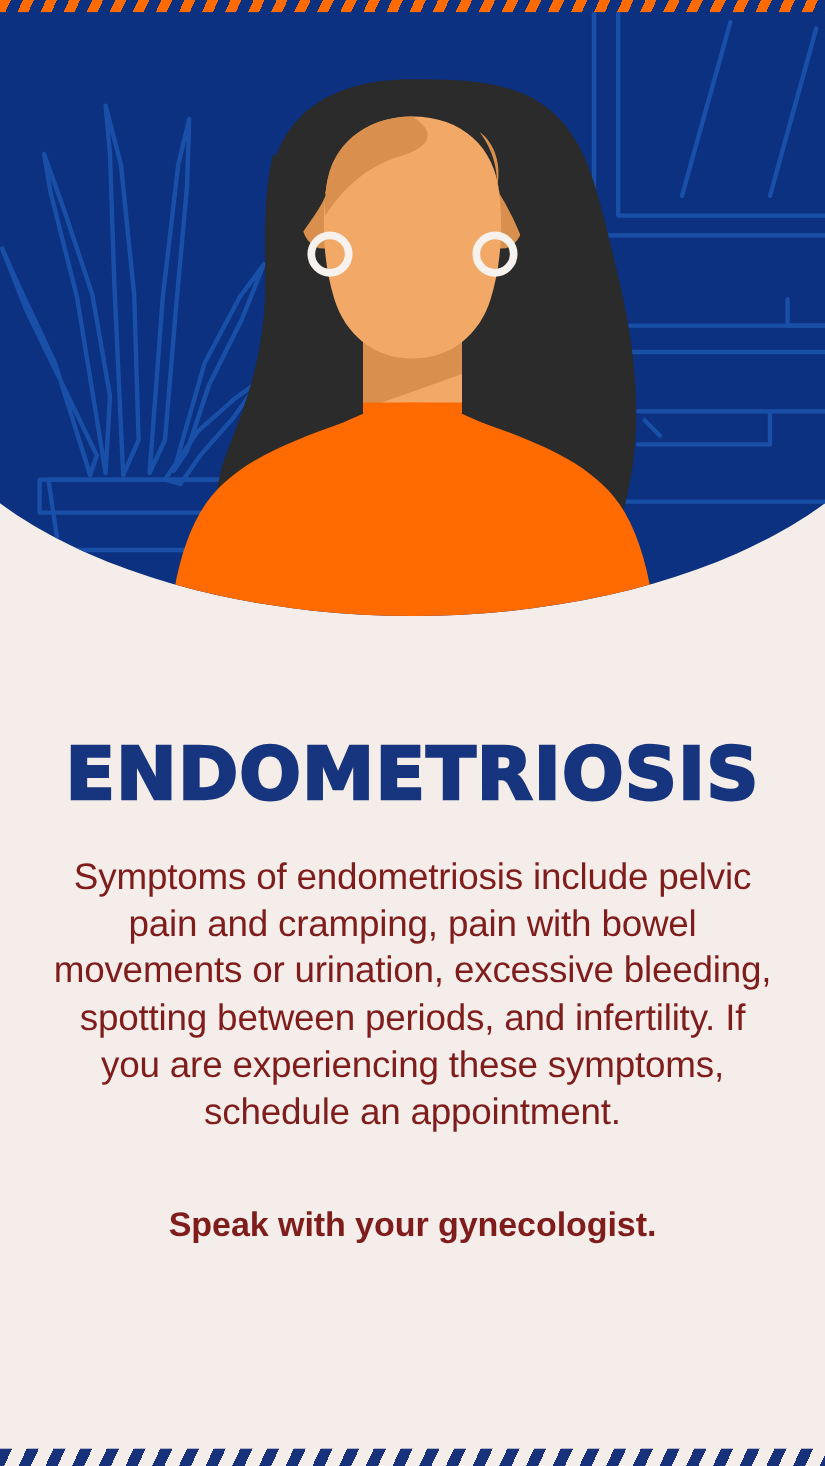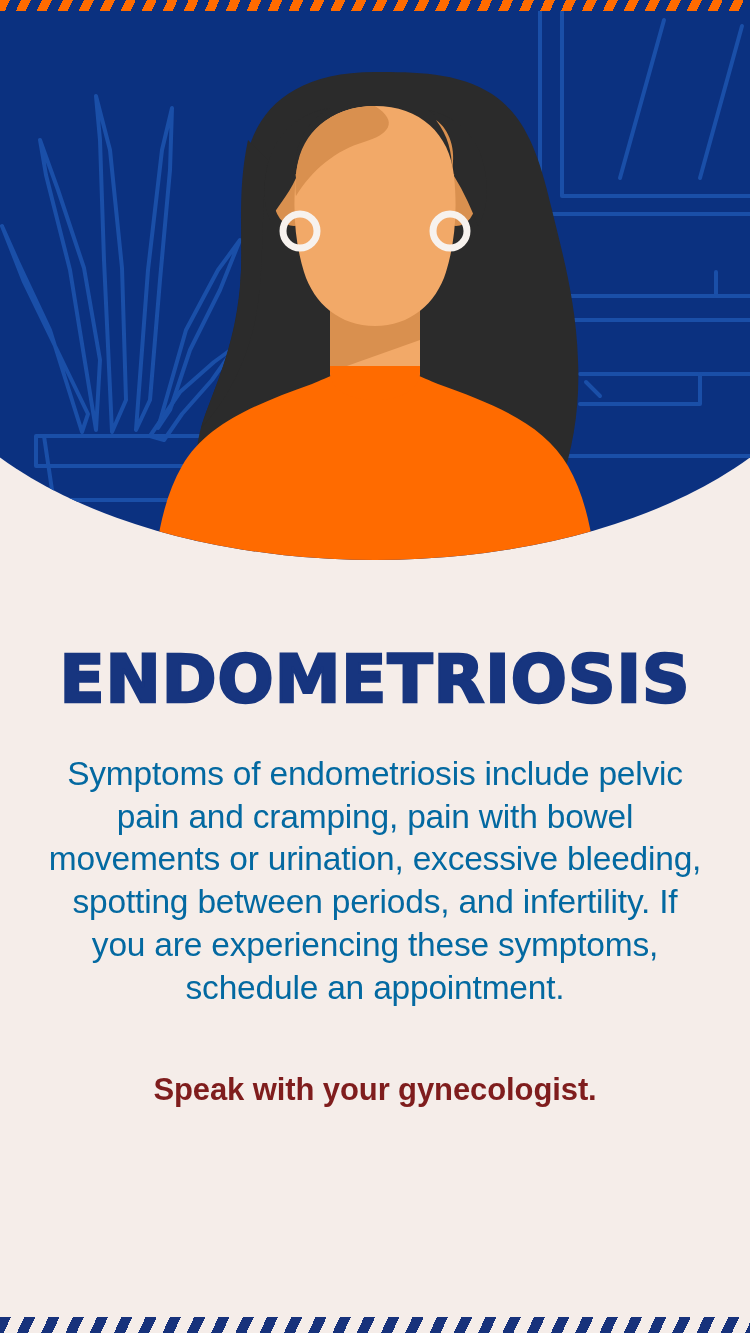--- a/index.html
+++ b/index.html
@@ -87,40 +87,40 @@
   
   .char {
     position: absolute;
     left: 0; top: 0;
     width: 750px; height: 560px;
   }
 
   
   .content {
     position: absolute;
-    top: 560px;
+    top: 584px;
     left: 0;
     width: 750px;
     z-index: 5;
     text-align: center;
   }
   .title {
     margin: 88px 30px 0 30px;
     color: #17357F;
     font-family: "DejaVu Sans", sans-serif;
     font-weight: 700;
     font-size: 66px;
     line-height: 0.98;
     letter-spacing: 1px;
     text-transform: uppercase;
     -webkit-text-stroke: 2.5px #17357F;
   }
   .body-text {
     margin: 40px 46px 0 46px;
-    color: #0369a1;
+    color: #7f1d1d;
     font-family: "Liberation Sans", sans-serif;
     font-weight: 400;
     font-size: 33.5px;
     line-height: 1.28;
     letter-spacing: -0.2px;
   }
   .cta {
     margin: 62px 40px 0 40px;
     color: #7f1d1d;
     font-family: "Liberation Sans", sans-serif;

